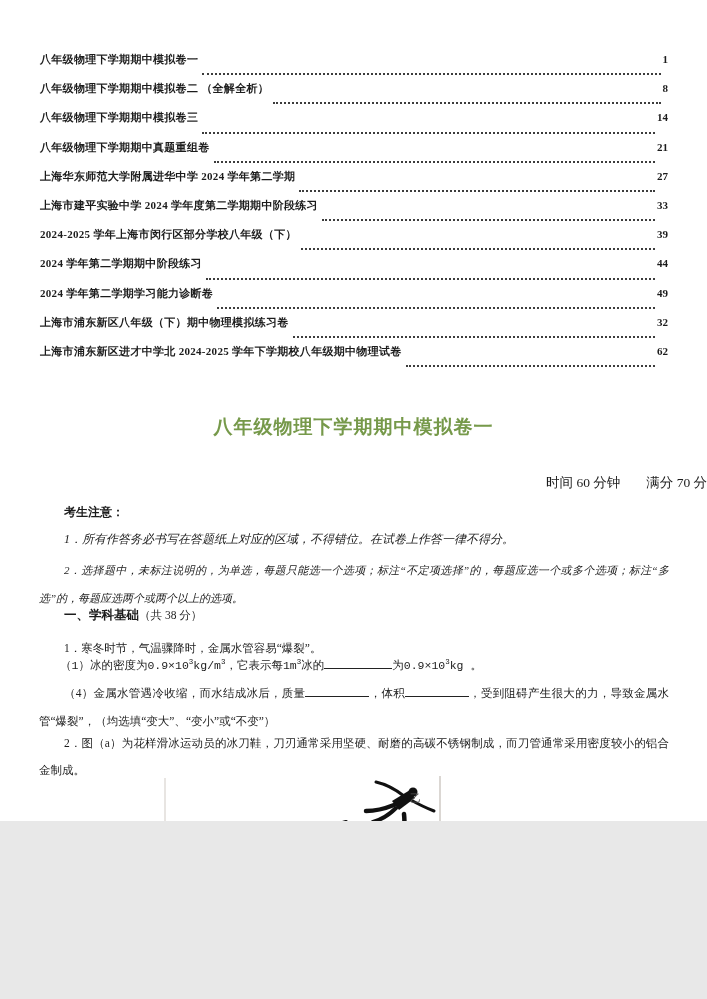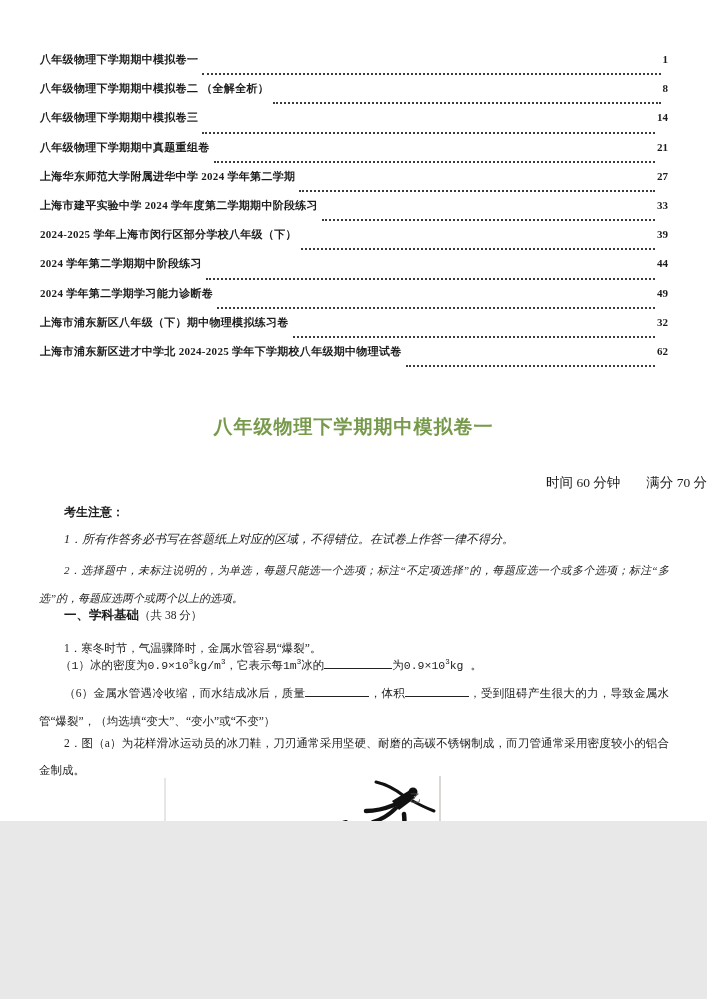--- a/index.html
+++ b/index.html
@@ -131,21 +131,21 @@
     <span class="hd">一、学科基础</span><span>（共 38 分）</span>
   </div>
 
   <div class="q q1-stem">1．寒冬时节，气温骤降时，金属水管容易“爆裂”。</div>
 
   <div class="q q1-p1">
     <span>（1）冰的密度为0.9×10</span><sup class="e">3</sup><span>kg/m</span><sup class="e">3</sup><span>，它表示每1m</span><sup class="e">3</sup><span>冰的</span><span class="blank"></span><span>为0.9×10</span><sup class="e">3</sup><span>kg 。</span>
   </div>
 
   <div class="q q1-p2">
-    <span>（6）金属水管遇冷收缩，而水结成冰后，质量</span><span class="blank narrow"></span><span>，体积</span><span class="blank narrow"></span><span>，受到阻碍产生很大的力，导致金属水管“爆裂”，（均选填“变大”、“变小”或“不变”）</span>
+    <span>（4）金属水管遇冷收缩，而水结成冰后，质量</span><span class="blank narrow"></span><span>，体积</span><span class="blank narrow"></span><span>，受到阻碍产生很大的力，导致金属水管“爆裂”，（均选填“变大”、“变小”或“不变”）</span>
   </div>
 
   <div class="q q2-stem">2．图（a）为花样滑冰运动员的冰刀鞋，刀刃通常采用坚硬、耐磨的高碳不锈钢制成，而刀管通常采用密度较小的铝合金制成。</div>
 
   <div class="fig">
     <svg width="280" height="168" viewBox="0 0 280 168" xmlns="http://www.w3.org/2000/svg">
       <defs>
         <pattern id="hatch" width="5" height="8" patternUnits="userSpaceOnUse" patternTransform="rotate(-55)">
           <line x1="0" y1="0" x2="0" y2="8" stroke="#111" stroke-width="2.2"></line>
         </pattern>

